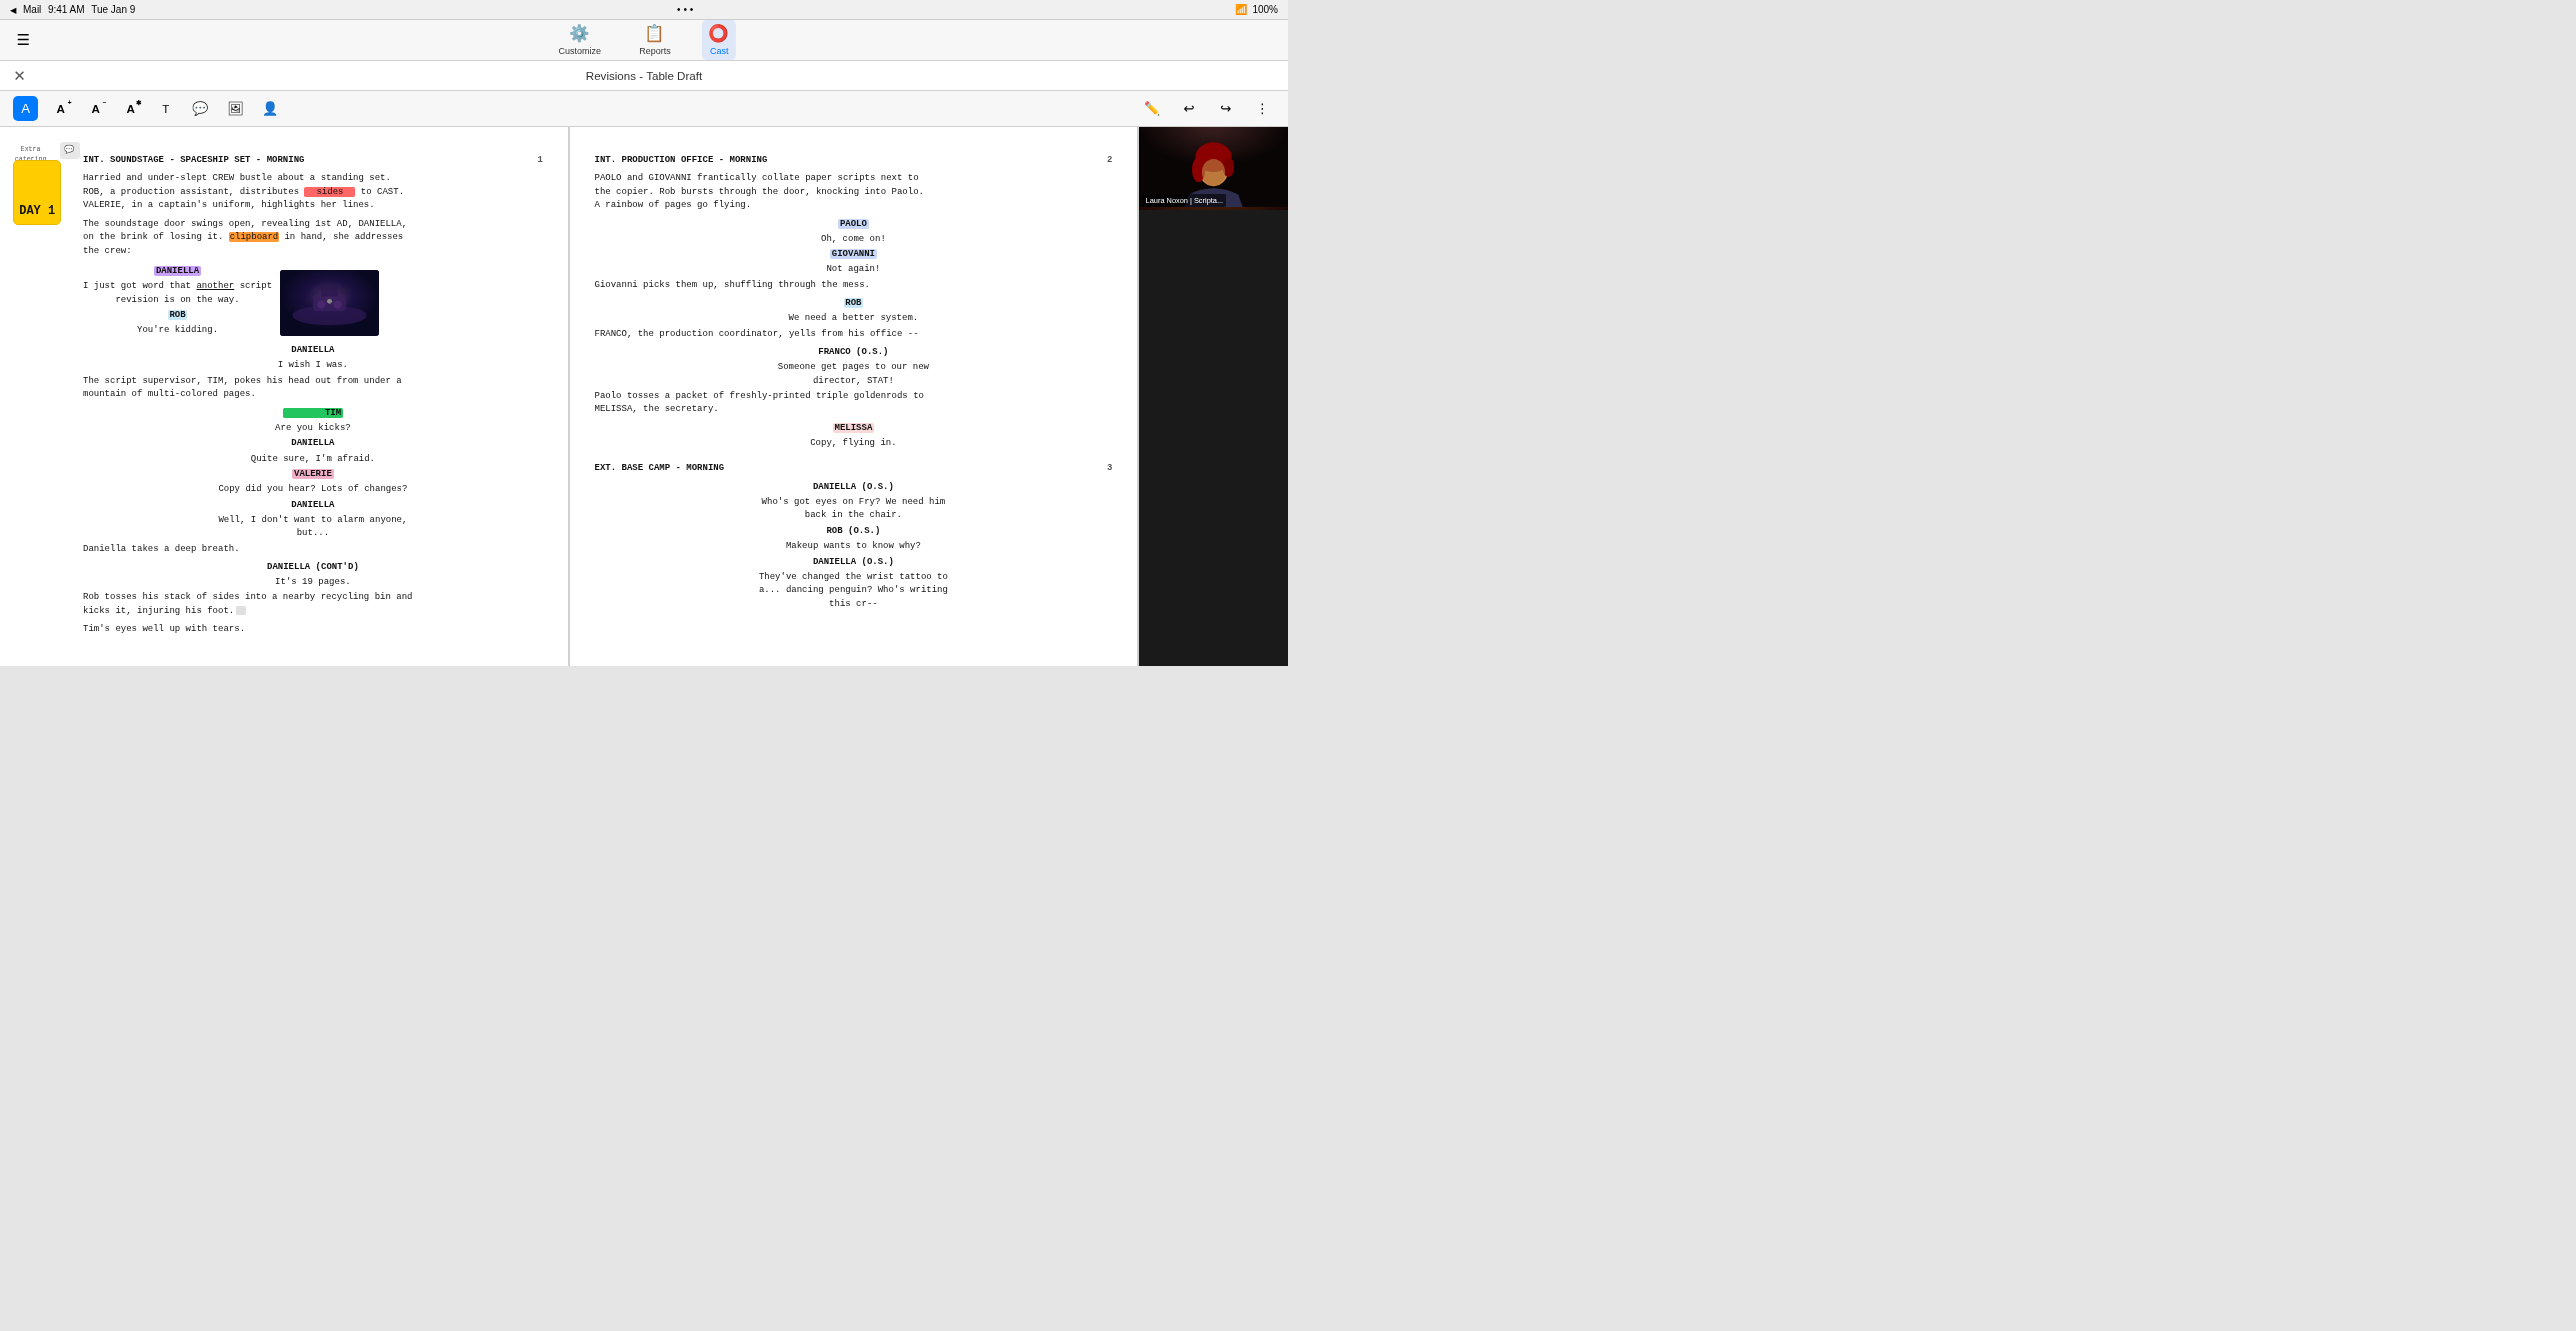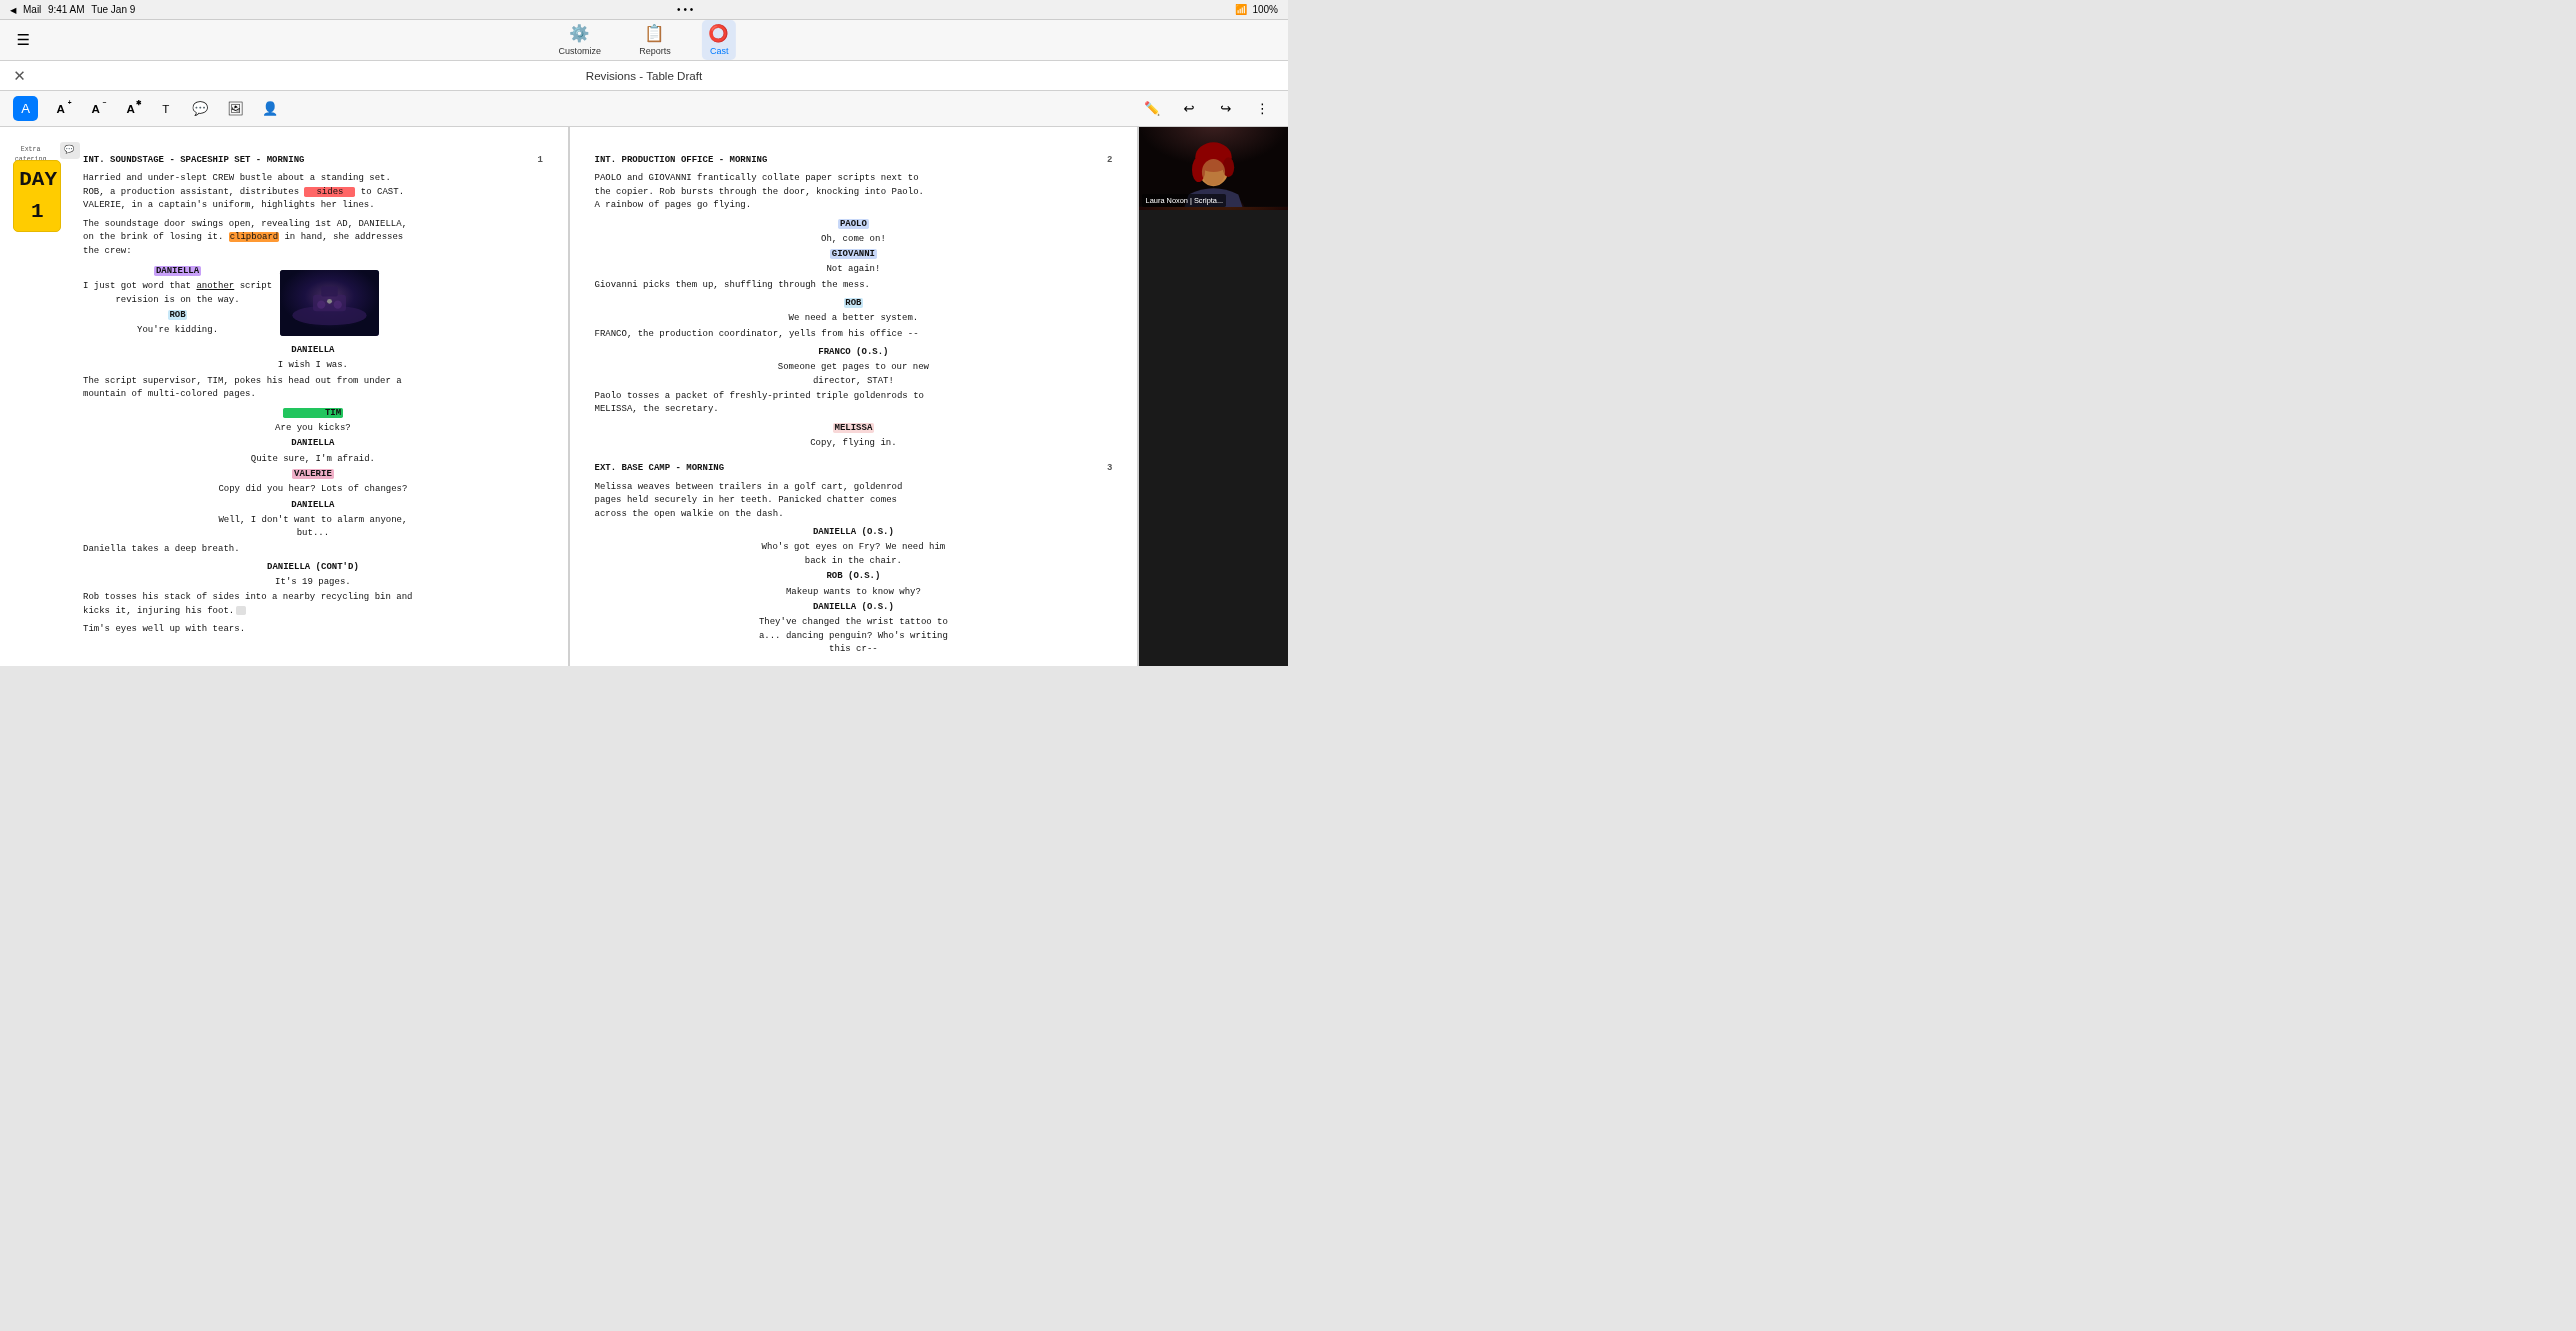--- a/index.html
+++ b/index.html
@@ -130,21 +130,21 @@
       top: 16.6px;
       background: #ffcc00;
       border: 1.7px solid #e6b800;
       border-radius: 5px;
       padding: 3.3px 5px;
       text-align: center;
       font-weight: bold;
       font-size: 10.8px;
       width: 48px;
     }
-    .day-badge .day-num { font-size: 21px; font-weight: 900; }
+    .day-badge .day-num { font-size: 12px; font-weight: 900; margin-top: 38px; }
     .day-extra { font-size: 6.6px; color: #555; text-align: center; margin-top: 1.7px; width: 48px; }
 
     .comment-bubble {
       position: absolute;
       left: 60px;
       top: 15px;
       width: 20px;
       height: 16.6px;
       background: #e8e8e8;
       border-radius: 3.3px;
@@ -459,25 +459,20 @@
     <div class="character"><span class="character-name-highlight" style="background:#f8d8d8;">MELISSA</span></div>
     <div class="dialogue">Copy, flying in.</div>
 
     <div style="margin-top:11.6px;">
       <div class="scene-heading">
         <span>EXT. BASE CAMP - MORNING</span>
         <span class="scene-num">3</span>
       </div>
     </div>
 
-    <div class="action">
-      Melissa weaves between trailers in a golf cart, goldenrod<br>
-      pages held securely in her teeth. Panicked chatter comes<br>
-      across the open walkie on the dash.
-    </div>
 
     <div class="character">DANIELLA (O.S.)</div>
     <div class="dialogue">Who's got eyes on Fry? We need him<br>back in the chair.</div>
 
     <div class="character">ROB (O.S.)</div>
     <div class="dialogue">Makeup wants to know why?</div>
 
     <div class="character">DANIELLA (O.S.)</div>
     <div class="dialogue">They've changed the wrist tattoo to<br>a... dancing penguin? Who's writing<br>this cr--</div>
 

